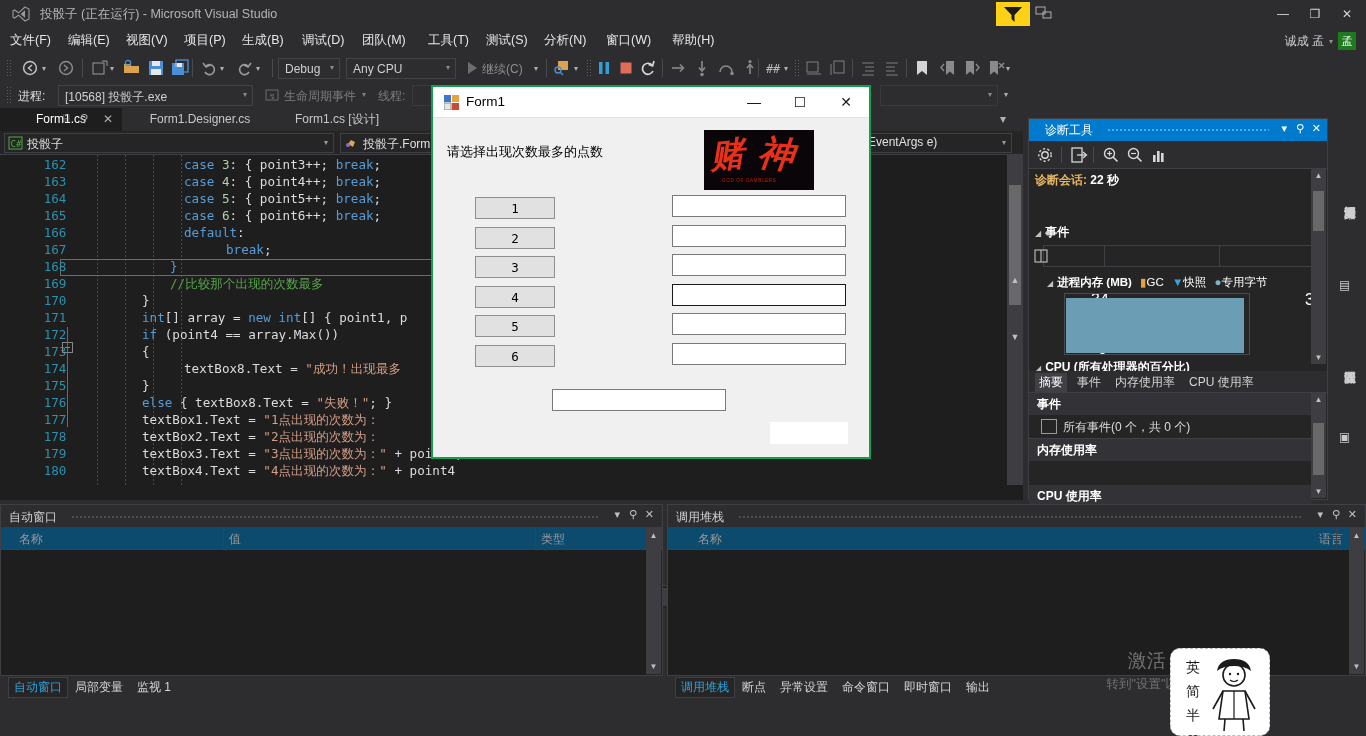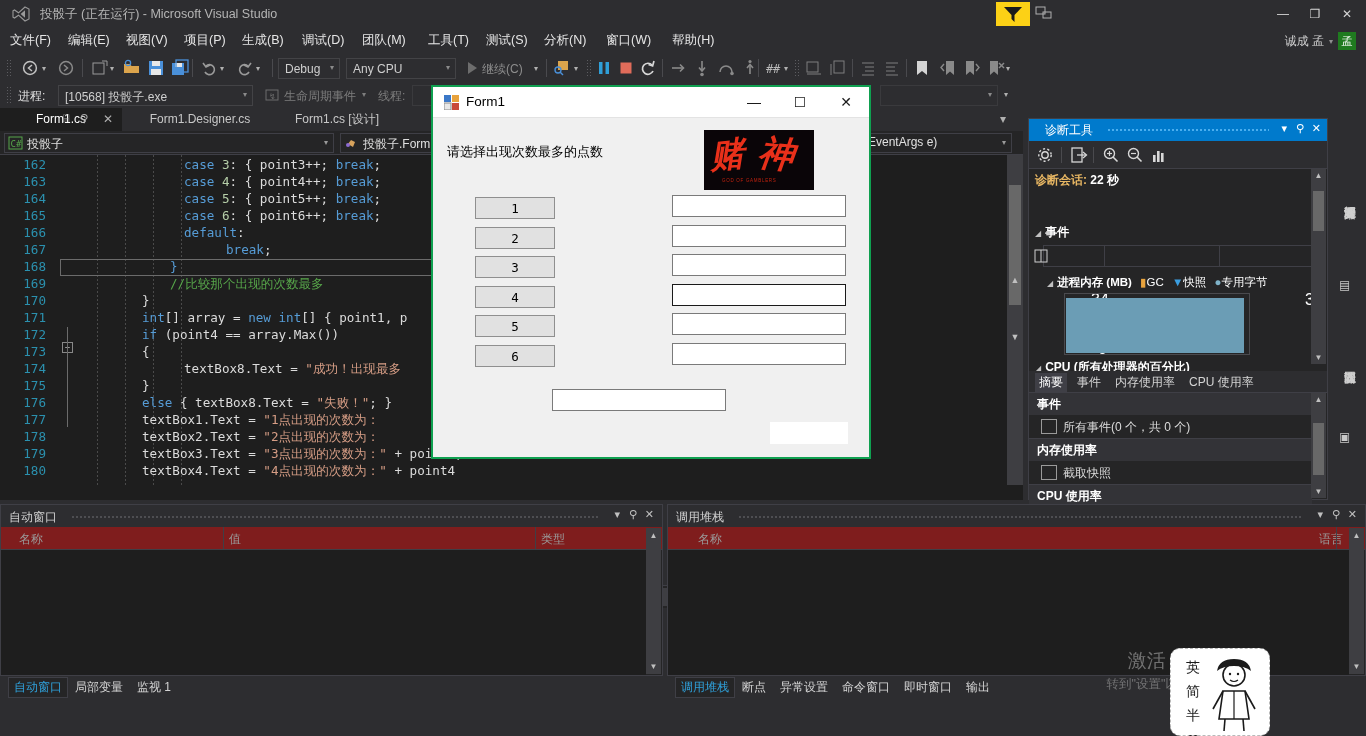--- a/index.html
+++ b/index.html
@@ -63,21 +63,21 @@
   .tab-pin { position:absolute; top:4px; font-size:11px; color:#b0b0b0; }
   .tab-close { position:absolute; top:4px; font-size:12px; color:#b0b0b0; }
   .navbar { position:absolute; left:0; top:23px; width:1023px; height:24px; background:#252526;
       border-bottom:1px solid #3f3f46; }
   .navcombo { position:absolute; top:2px; height:20px; border:1px solid #3f3f46; background:#252526; }
   .navcombo .nc-txt { position:absolute; left:22px; top:2px; font-size:12px; color:#e0e0e0; white-space:nowrap; }
   .navcombo .nc-ico { position:absolute; left:3px; top:2px; width:16px; height:15px; }
   .navcombo .nc-caret { position:absolute; right:5px; top:4px; font-size:8px; color:#9a9a9a; }
   .code-area { position:absolute; left:0; top:47px; width:1023px; height:330px; background:#1e1e1e;
       font-family:"DejaVu Sans Mono","Liberation Mono",monospace; font-size:12.6px; overflow:hidden; }
-  .ln { position:absolute; left:12px; width:34px; text-align:right; color:#2b91af; }
+  .ln { position:absolute; left:38px; width:34px; text-align:center; color:#2b91af; }
   .code-line { position:absolute; left:86px; white-space:pre; }
   .indentguide { position:absolute; width:1px; top:0; height:330px;
       background:repeating-linear-gradient(to bottom,#4a4a4a 0,#4a4a4a 2px,transparent 2px,transparent 4px); }
   .k-blue { color:#569cd6; } .k-kw { color:#569cd6; } .k-num {color:#b5cea8;}
   .k-id { color:#dcdcdc; } .k-str { color:#d69d85; } .k-cmt { color:#57a64a; }
   .cur-line-box { position:absolute; left:60px; width:770px; height:17px; border:1px solid #6b6b6b; }
   .vscroll { position:absolute; right:0; top:47px; width:16px; height:330px; background:#3e3e42; }
   .vscroll .thumb { position:absolute; left:2px; top:30px; width:12px; height:120px; background:#686868; }
   .scroll-arrow { position:absolute; right:1px; width:14px; height:14px; color:#c0c0c0;
       text-align:center; font-size:9px; line-height:14px; }
@@ -143,21 +143,21 @@
   
   .panelA { position:absolute; left:0; top:504px; width:663px; height:172px; background:#252526;
       border:1px solid #3f3f46; }
   .panelB { position:absolute; left:667px; top:504px; width:699px; height:172px; background:#252526;
       border:1px solid #3f3f46; }
   .panel-hdr { position:absolute; left:0; top:0; width:100%; height:22px; background:#2d2d30; }
   .panel-hdr .pt { position:absolute; left:8px; top:4px; font-size:12px; color:#cfcfcf; }
   .panel-hdr .pdots { position:absolute; top:10px; height:4px;
       background-image: radial-gradient(#4e4e52 40%, transparent 41%); background-size:4px 4px; }
   .panel-hdr .pico { position:absolute; top:3px; font-size:11px; color:#c0c0c0; }
-  .grid-hdr { position:absolute; left:0; top:22px; width:100%; height:23px; background:#7f1d1d;
+  .grid-hdr { position:absolute; left:0; top:22px; width:100%; height:23px; background:#0c4a6e;
       border-bottom:1px solid #3f3f46; }
   .gh-cell { position:absolute; top:4px; font-size:12px; color:#9a9a9a; }
   .gh-sep { position:absolute; top:22px; width:1px; height:23px; background:#3f3f46; }
   .grid-body { position:absolute; left:0; top:45px; right:16px; bottom:0; background:#1e1e1e; }
   .pscroll { position:absolute; right:1px; top:23px; width:15px; bottom:1px; background:#3e3e42; }
   .pscroll .parrow { position:absolute; left:0; width:15px; height:15px; color:#c0c0c0;
       font-size:8px; text-align:center; line-height:15px; }
 
   
   .btabsA { position:absolute; left:0; top:676px; width:663px; height:22px; background:#2d2d30; }
@@ -617,24 +617,20 @@
         <div class="sum-grp" style="top: 0px;">
           <span>事件</span>
         </div>
         <div class="sum-row" style="top: 22px;">
           <div class="rico" style="border: 1px solid rgb(154, 154, 154);"></div>
           <div class="lbl">所有事件(0 个，共 0 个)</div>
         </div>
         <div class="sum-grp" style="top: 46px;">
           <span>内存使用率</span>
         </div>
-        <div class="sum-row" style="top: 68px;">
-          <div class="rico" style="border: 1px solid rgb(154, 154, 154);"></div>
-          <div class="lbl">截取快照</div>
-        </div>
         <div class="sum-grp" style="top: 92px;">
           <span>CPU 使用率</span>
         </div>
       </div>
     <div class="sum-scroll">
       <div class="th"></div>
       <div style="position:absolute;left:2px;top:2px;width:11px;text-align:center;font-size:8px;color:#c0c0c0;">▲</div>
       <div style="position:absolute;left:2px;bottom:2px;width:11px;text-align:center;font-size:8px;color:#c0c0c0;">▼</div>
     </div>
   </div>

